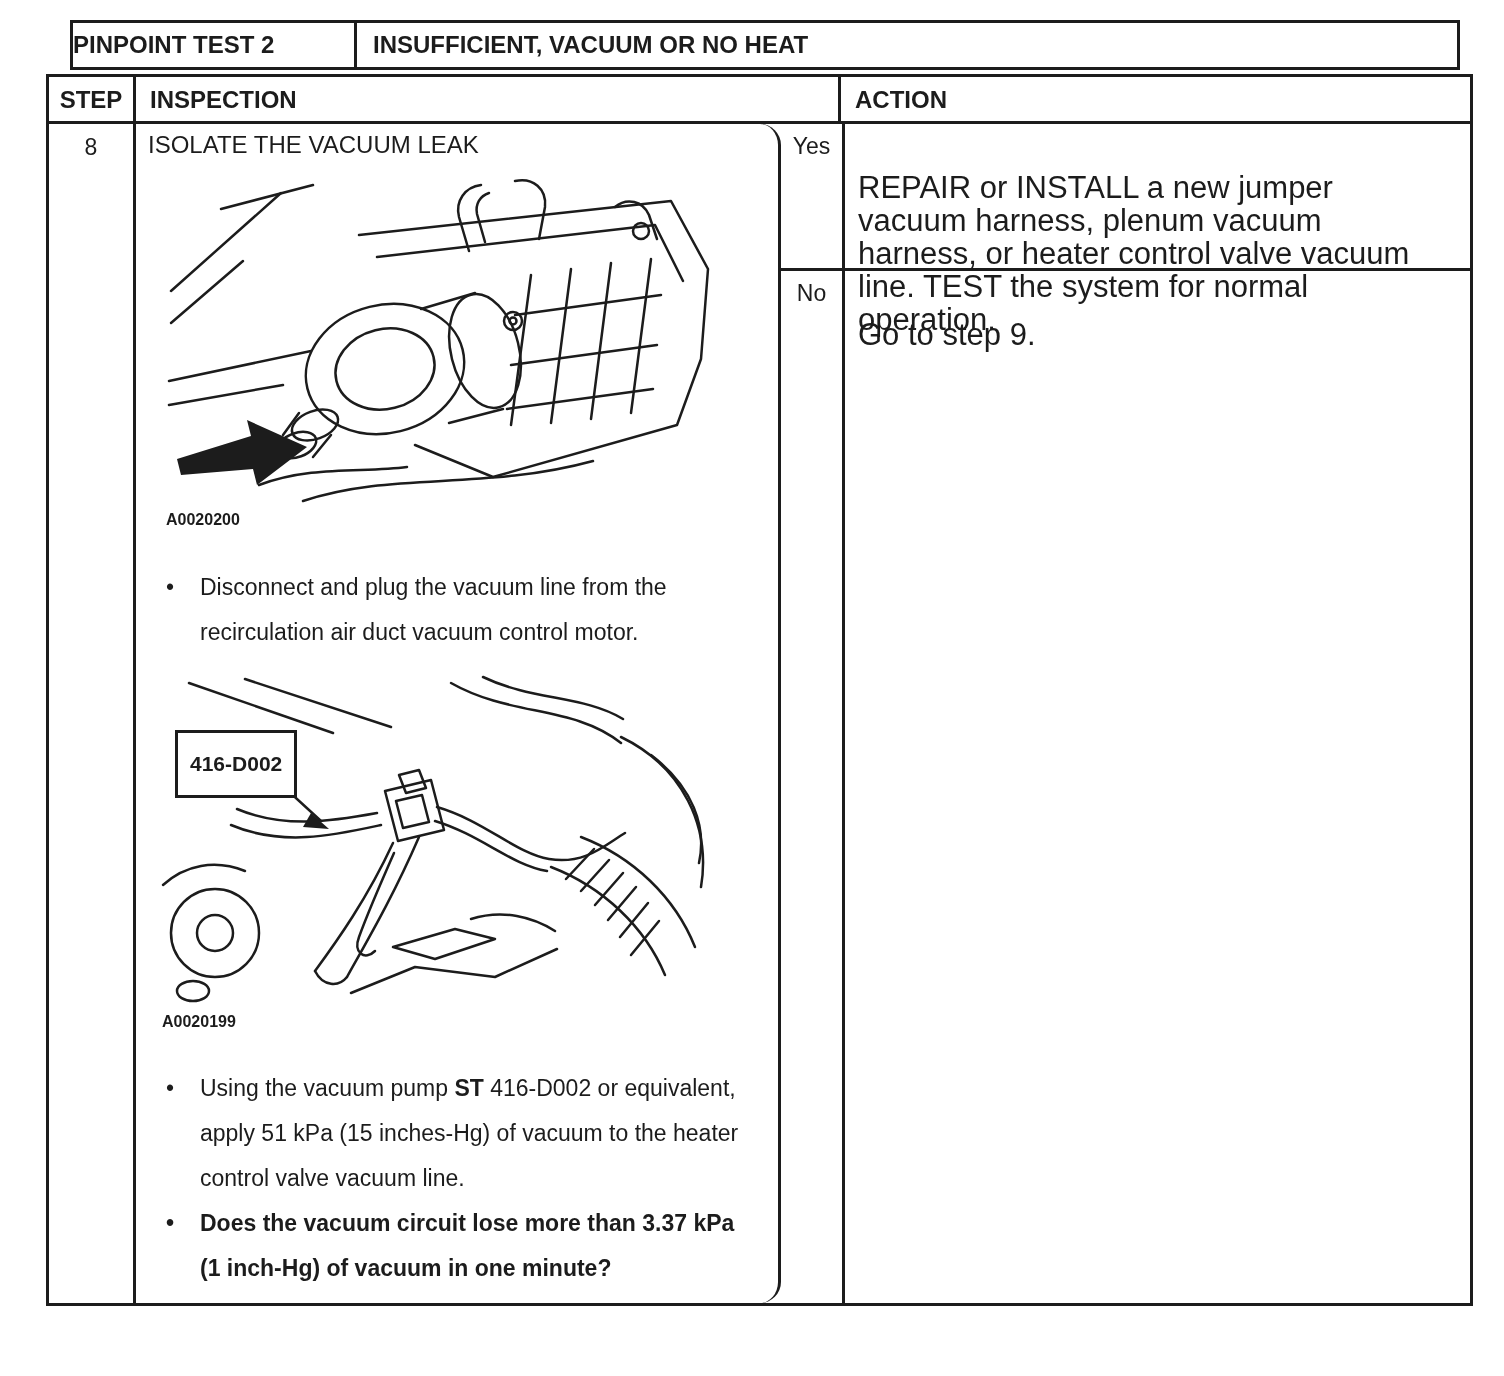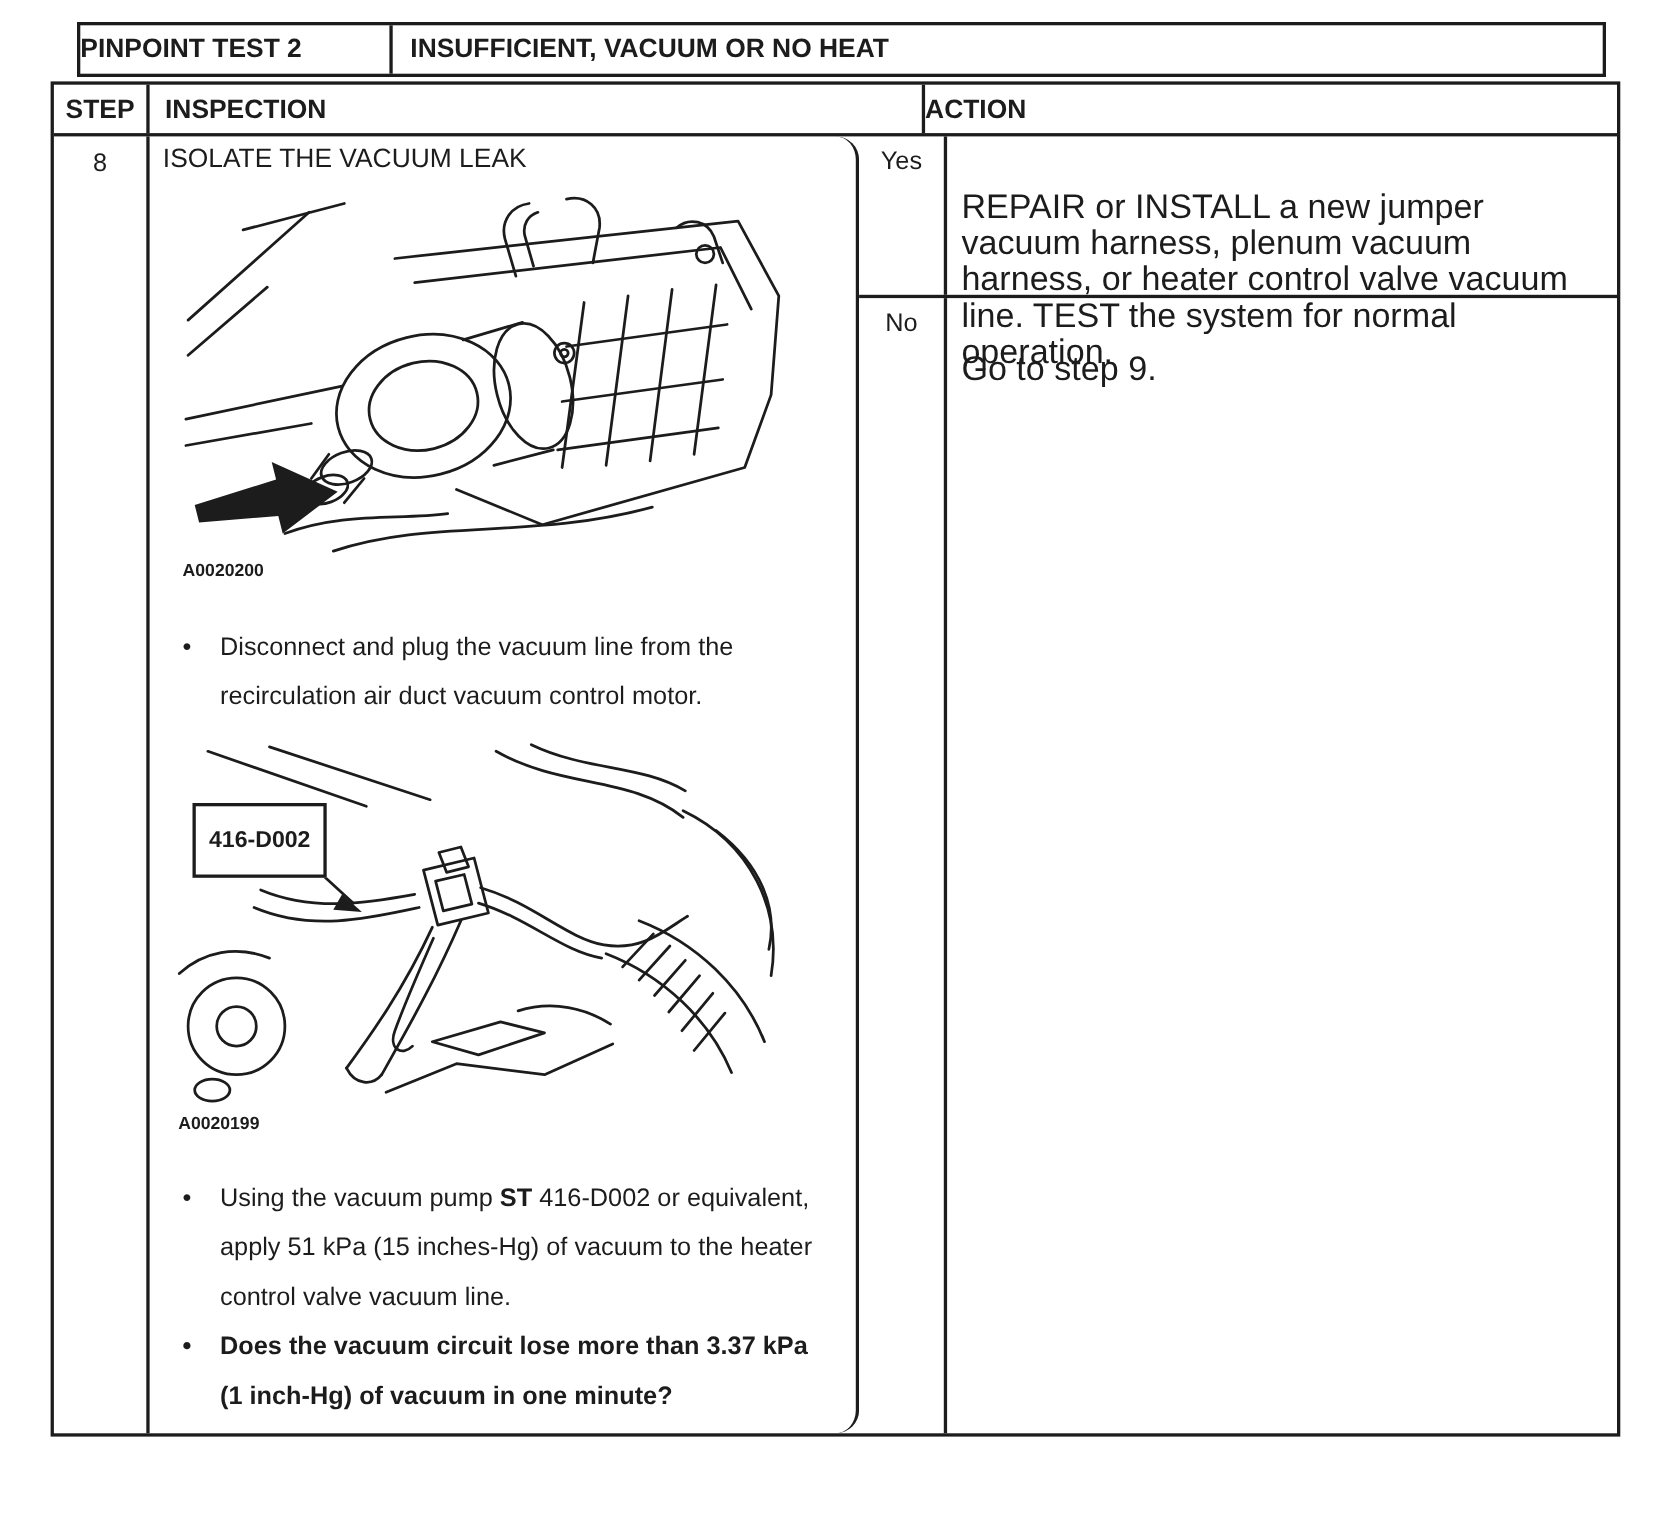--- a/index.html
+++ b/index.html
@@ -53,21 +53,21 @@
     height: 47px;
     border-bottom: 3px solid #1c1c1c;
   }
   .thead .th {
     font-weight: bold; font-size: 24px;
     padding-top: 9px;
     white-space: nowrap;
   }
   .th-step   { width: 87px;  border-right: 3px solid #1c1c1c; text-align: center; }
   .th-insp   { width: 705px; border-right: 3px solid #1c1c1c; padding-left: 14px; }
-  .th-action { flex: 1; }
+  .th-action { flex: 1; padding-left: 14px; }
 
   .tbody { display: flex; flex: 1; }
   .step-cell {
     width: 87px;
     border-right: 3px solid #1c1c1c;
     text-align: center;
     padding-top: 10px;
     font-size: 23px;
   }
   .inspection-cell {
@@ -75,21 +75,21 @@
     border-right: 3px solid #1c1c1c;
     position: relative;
     border-radius: 21px;
   }
 
   .action-area { flex: 1; display: flex; flex-direction: column; }
   .action-row { display: flex; }
   .action-row.first { height: 147px; border-bottom: 3px solid #1c1c1c; }
   .action-row.second { flex: 1; }
   .answer-cell {
-    width: 80px;
+    width: 64px;
     border-right: 3px solid #1c1c1c;
     text-align: center;
     padding-top: 9px;
     font-size: 23px;
   }
   .action-text {
     flex: 1;
     font-size: 31px;
     line-height: 33px;
     padding: 9px 22px 1px 13px;

